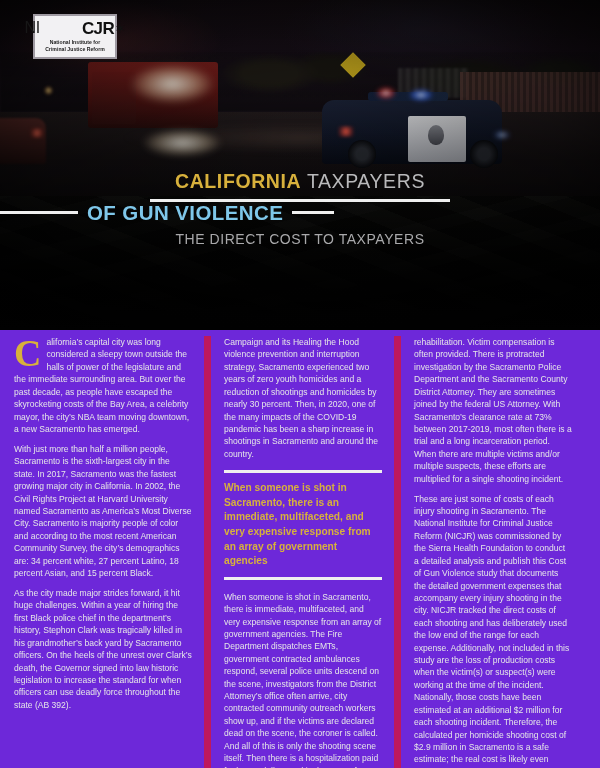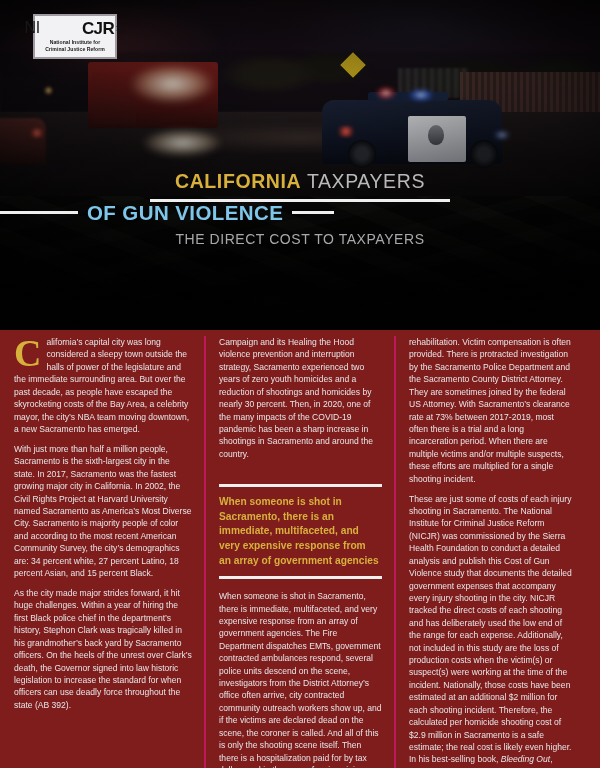--- a/index.html
+++ b/index.html
@@ -2,21 +2,21 @@
 <html><head>
 <meta charset="utf-8">
 <style>
   * { margin:0; padding:0; box-sizing:border-box; }
   html,body{ background:#000; }
   body{
     width:600px; height:768px; overflow:hidden;
     font-family:"Liberation Sans", sans-serif;
     color:#e8e8e8; position:relative;
   }
-  .page{ position:absolute; inset:0; background:#7f1d1d; overflow:hidden; }
+  .page{ position:absolute; inset:0; background:#6d28d9; overflow:hidden; }
 
   
   .hero{
     position:absolute; left:0; top:0; width:600px; height:330px;
     overflow:hidden; background:#050404;
   }
   .hero-photo{ position:absolute; inset:0; overflow:hidden; }
   .sky{
     position:absolute; left:0; top:0; width:600px; height:120px;
     background:
@@ -182,34 +182,34 @@
   }
   .rule-left{ width:78px; height:3px; background:#efefef; }
   .rule-right{ width:42px; height:3px; background:#efefef; }
   .gun{ font-size:20.5px; font-weight:700; color:#7fc7ea; letter-spacing:.4px; }
   .taxline{ font-size:14px; color:#a9a9ab; letter-spacing:.55px; margin-top:6px; }
 
   
   .body-area{ position:absolute; left:0; top:330px; width:600px; height:438px; }
   .cols{ display:flex; padding:6px 14px 0 14px; height:100%; }
   .col{ width:190px; position:relative; padding:0 12px 0 0; }
-  .col + .col{ border-left:2px solid #be185d; padding-left:13px; }
+  .col + .col{ border-left:7px solid #be185d; padding-left:13px; }
   .col p{
     font-size:8.55px; line-height:1.455; color:#e6e6e8;
     margin:0 0 7.5px 0; text-align:left;
   }
   .col p:last-child{ margin-bottom:0; }
   .dropcap{
     float:left; font-size:38px; line-height:.82; font-weight:700; color:#d8b13c;
     margin:2px 5px -2px 0; font-family:"Liberation Serif", serif;
   }
   em{ font-style:italic; }
 
   
-  .pullquote{ margin:24px 0 11px 0; }
+  .pullquote{ margin:10px 0 11px 0; }
   .pq-rule{ height:3px; background:#efefef; width:100%; }
   .pq-text{
     font-size:10.2px; font-weight:700; color:#d8b13c; line-height:1.43;
     padding:8px 2px 8px 0;
   }
 </style>
 </head>
 <body>
 
 <div class="page">

